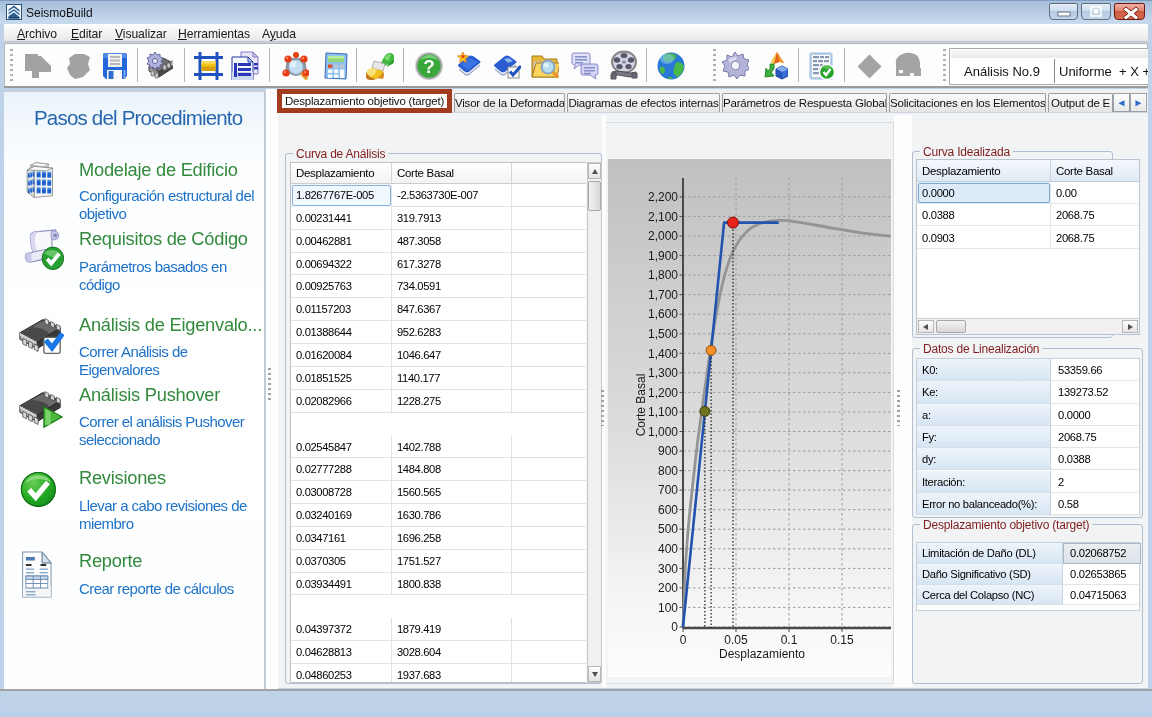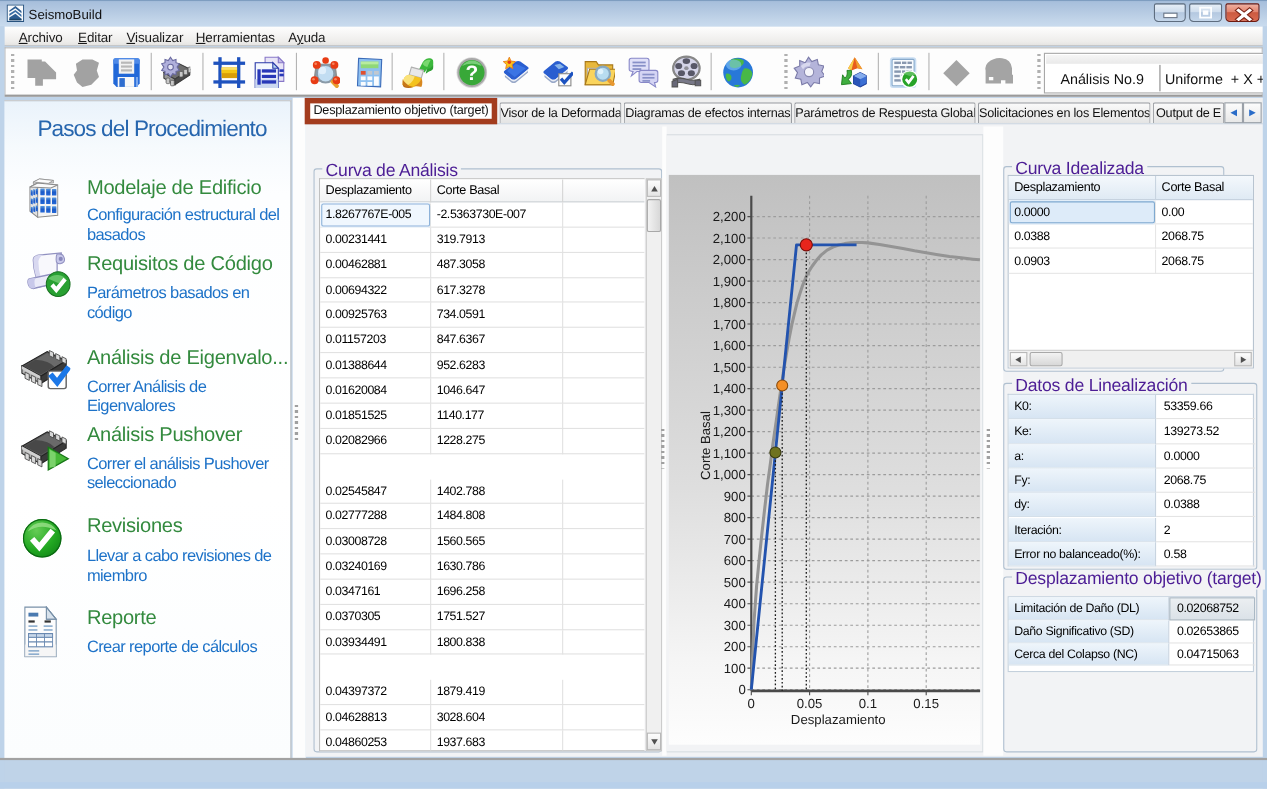--- a/index.html
+++ b/index.html
@@ -56,21 +56,21 @@
   border-radius:2px 2px 0 0; overflow:hidden; white-space:nowrap; }
 #seltab { position:absolute; left:277px; top:0px; width:175px; height:24px; background:#a33c1e; z-index:5; }
 #seltabin { position:absolute; left:5px; top:4.5px; width:165px; height:14.5px; background:#fff; font-size:11.5px; letter-spacing:-0.2px;
   text-align:center; line-height:14px; color:#111; white-space:nowrap; }
 #tabscroll { position:absolute; left:1113px; top:4px; width:35px; height:19px; }
 .tsb { position:absolute; top:0; width:17px; height:19px; border:1px solid #9aa0a8; background:linear-gradient(180deg,#fcfcfc,#e8e8e8);
   color:#2a6cc8; font-size:10px; text-align:center; line-height:18px; }
 
 
 .gbox { position:absolute; border:1px solid #b0c0d0; border-radius:3px; }
-.glabel { position:absolute; top:-7px; left:7px; background:#f2f3f5; padding:0 3px; font-size:16px; letter-spacing:-0.2px; color:#4c1d95; white-space:nowrap; }
+.glabel { position:absolute; top:-7px; left:7px; background:#f2f3f5; padding:0 3px; font-size:12px; letter-spacing:-0.2px; color:#7f1d1d; white-space:nowrap; }
 
 
 #g1 { left:285px; top:153px; width:317px; height:531px; }
 #tbl1 { position:absolute; left:4px; top:8px; width:296px; height:521px; background:#fff; border:1px solid #c0c0c0; border-right:none; overflow:hidden;}
 #tbl1hdr { position:absolute; left:0; top:0; width:100%; height:21px; background:linear-gradient(180deg,#ffffff,#f2f3f4);
   border-bottom:1px solid #c8cdd2; }
 #tbl1hdr .h1 { position:absolute; left:0; top:0; width:101px; height:21px; border-right:1px solid #d4d4d4; font-size:11.5px; letter-spacing:-0.3px; padding:4px 0 0 5px; }
 #tbl1hdr .h2 { position:absolute; left:101px; top:0; width:120px; height:21px; border-right:1px solid #d4d4d4; font-size:11.5px; letter-spacing:-0.3px; padding:4px 0 0 5px; }
 #tbl1body { position:absolute; left:0; top:21px; width:100%; height:499px; }
 .trow { position:absolute; left:0; width:100%; height:22.86px; border-bottom:1px solid #e2e2e2; font-size:11.2px; letter-spacing:-0.35px; white-space:nowrap; }
@@ -444,21 +444,21 @@
           <rect x="29.4" y="13.9" width="5" height="6.6" rx=".4" fill="url(#bw)"></rect>
           <rect x="16" y="22.2" width="5" height="6.6" rx=".4" fill="url(#bw)"></rect>
           <rect x="22.7" y="22.35" width="5" height="6.6" rx=".4" fill="url(#bw)"></rect>
           <rect x="29.4" y="22.5" width="5" height="6.6" rx=".4" fill="url(#bw)"></rect>
           <rect x="16" y="30.8" width="5" height="6.6" rx=".4" fill="url(#bw)"></rect>
           <rect x="22.7" y="30.95" width="5" height="6.6" rx=".4" fill="url(#bw)"></rect>
           <rect x="29.4" y="31.1" width="5" height="6.6" rx=".4" fill="url(#bw)"></rect>
         </svg></div>
 <div class="lptitle" style="top:67px">Modelaje de Edificio</div>
 <div class="lpdesc" style="top:95px">Configuración estructural del</div>
-<div class="lpdesc" style="top:113px">basados</div>
+<div class="lpdesc" style="top:113px">objetivo</div>
 <div class="lpicon" style="left:17px;top:136px"><svg width="45" height="47" viewBox="0 0 48 48" preserveAspectRatio="none">
           <path d="M10 10 Q9 5 15 4 L37 2 L37 6 Q33 7 33 12 L33 30 L13 34 Q14 28 12 22 Q10 16 10 10 Z" fill="#f8f8fc" stroke="#9090c0" stroke-width="1.2"></path>
           <path d="M10 10 Q9 5 15 4 L20 3.6 Q14 6 15 12 Q15 18 17 24 Q19 30 13 34 Q14 28 12 22 Q10 16 10 10 Z" fill="#d8d8f0"></path>
           <path d="M33 3 Q39 2 40 7 Q41 11 36 12 Q32 12.5 32 8 Q32 4 33 3 Z" fill="#c8c8ea" stroke="#9090c0"></path>
           <circle cx="36.5" cy="7.5" r="2" fill="#8888bc"></circle>
           <path d="M6 26 L26 22 Q30 22 31 26 Q32 30 28 31 L10 35 Q6 35 5 31 Q4 27 6 26 Z" fill="#eaeaf8" stroke="#9090c0" stroke-width="1.2"></path>
           <path d="M6 26 L12 25 Q10 29 12 34 L10 35 Q6 35 5 31 Q4 27 6 26 Z" fill="#c8c8ea"></path>
           <circle cx="34" cy="31" r="11.5" fill="#28a032"></circle>
           <circle cx="34" cy="31" r="11.5" fill="none" stroke="#187020" stroke-width="1"></circle>
           <path d="M24.5 26 Q28 22 34 22.5 Q40 23 42.5 28 L34 30 Z" fill="#78d078" fill-opacity=".75"></path>

